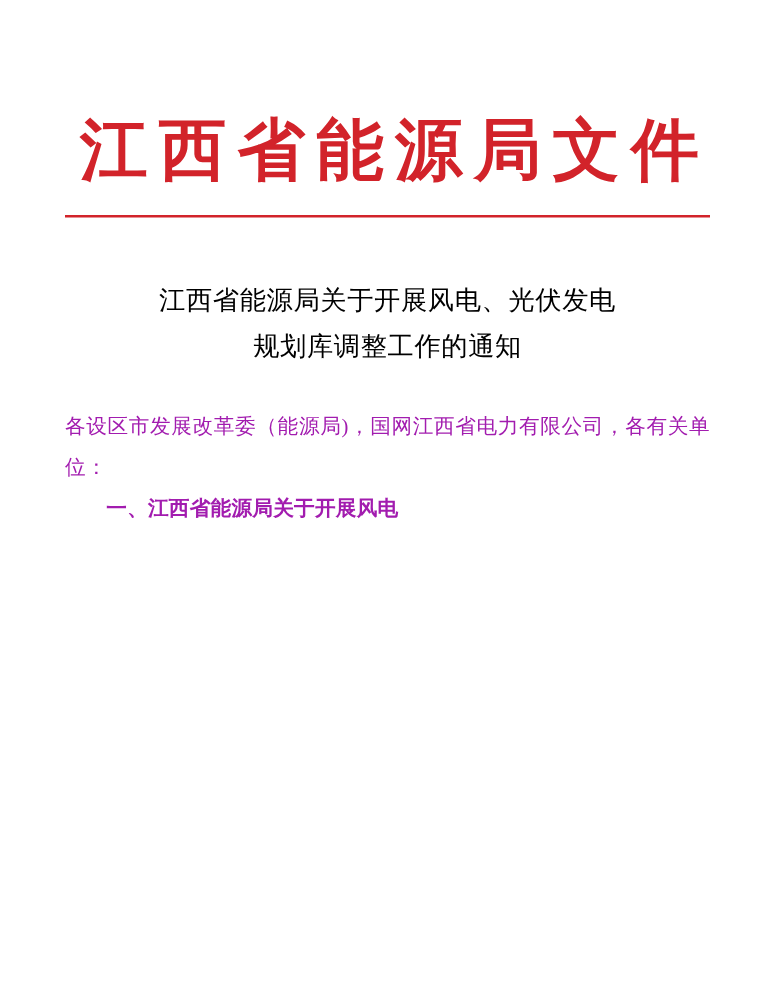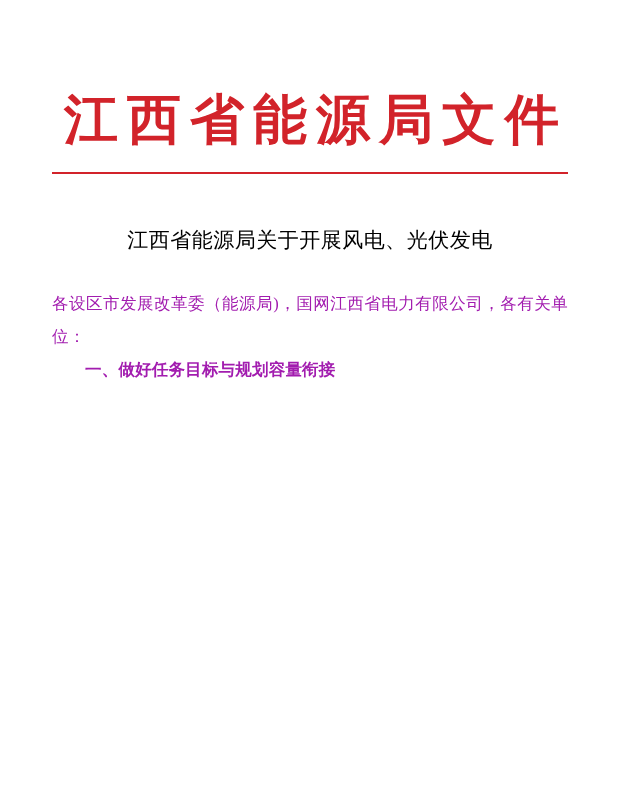--- a/index.html
+++ b/index.html
@@ -88,20 +88,21 @@
 
   <div class="masthead">
     <div class="masthead-title">江西省能源局文件</div>
   </div>
 
 
   <div class="red-rule"></div>
 
   <div class="doc-title">
     <div>江西省能源局关于开展风电、光伏发电</div>
+    <div>规划库调整工作的通知</div>
   </div>
 
   <div class="body-text">
     <p class="para">各设区市发展改革委（能源局)，国网江西省电力有限公司，各有关单位：</p>
-    <p class="section-head">一、做好任务目标与规划容量衔接</p>
+    <p class="section-head">一、江西省能源局关于开展风电</p>
   </div>
 
 </div>
 
 </body></html>

